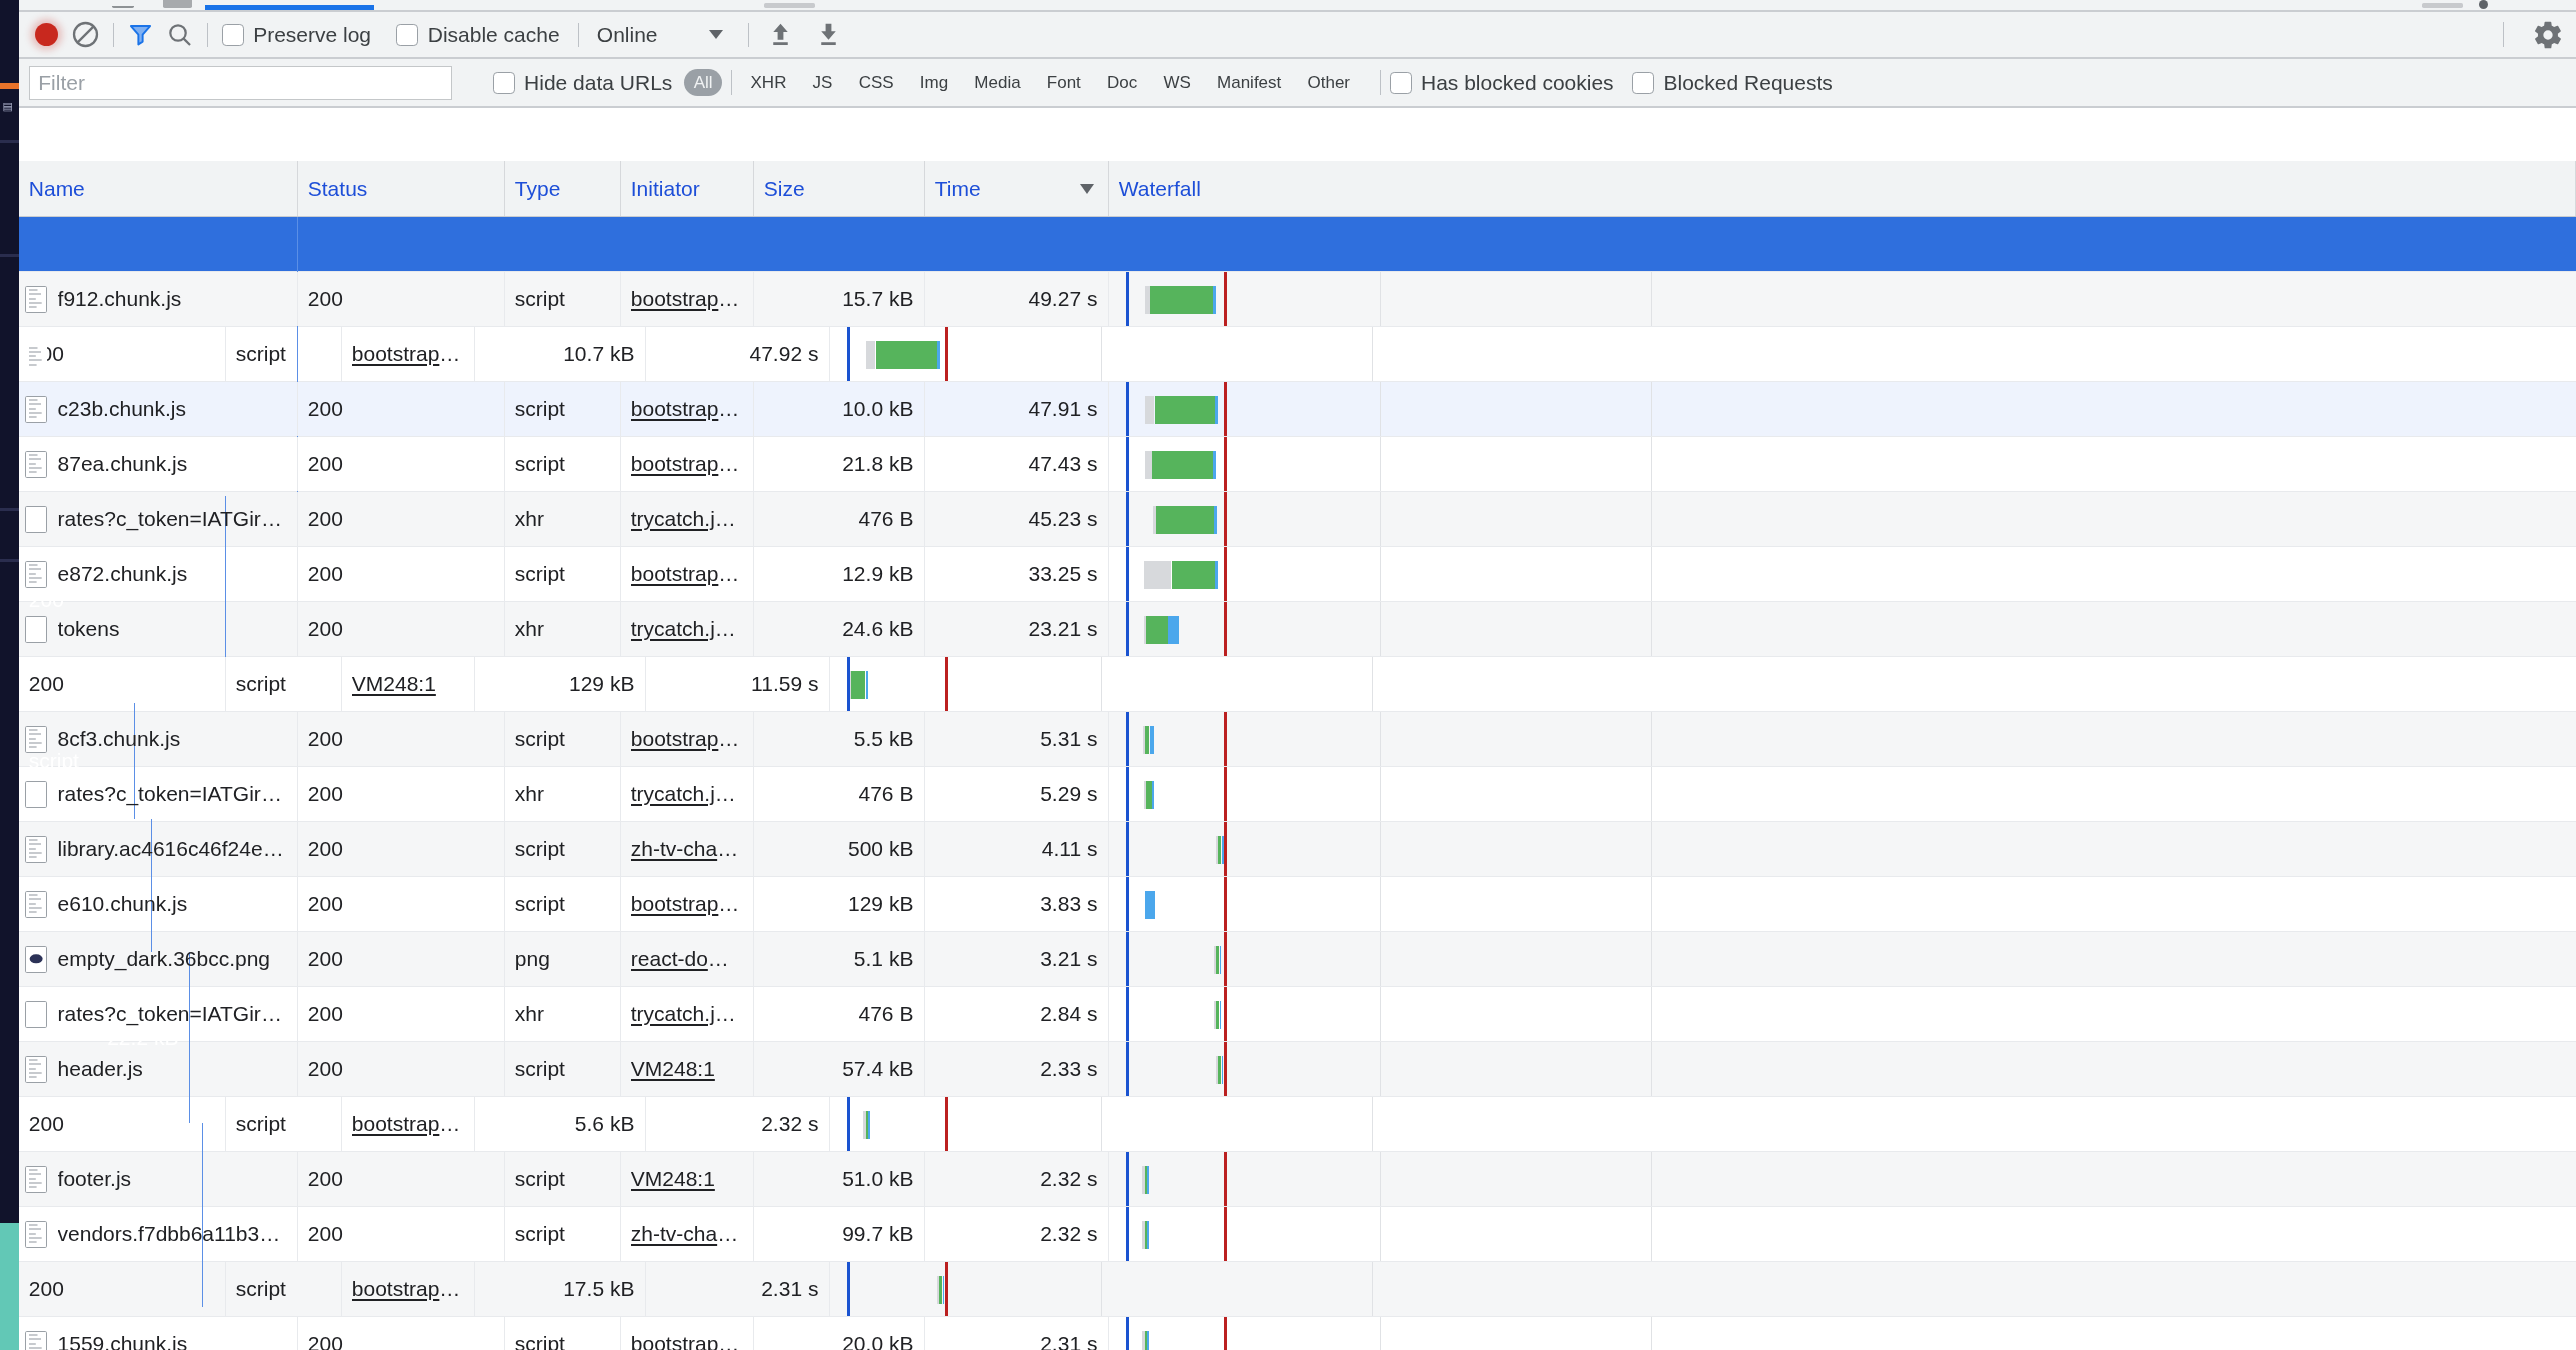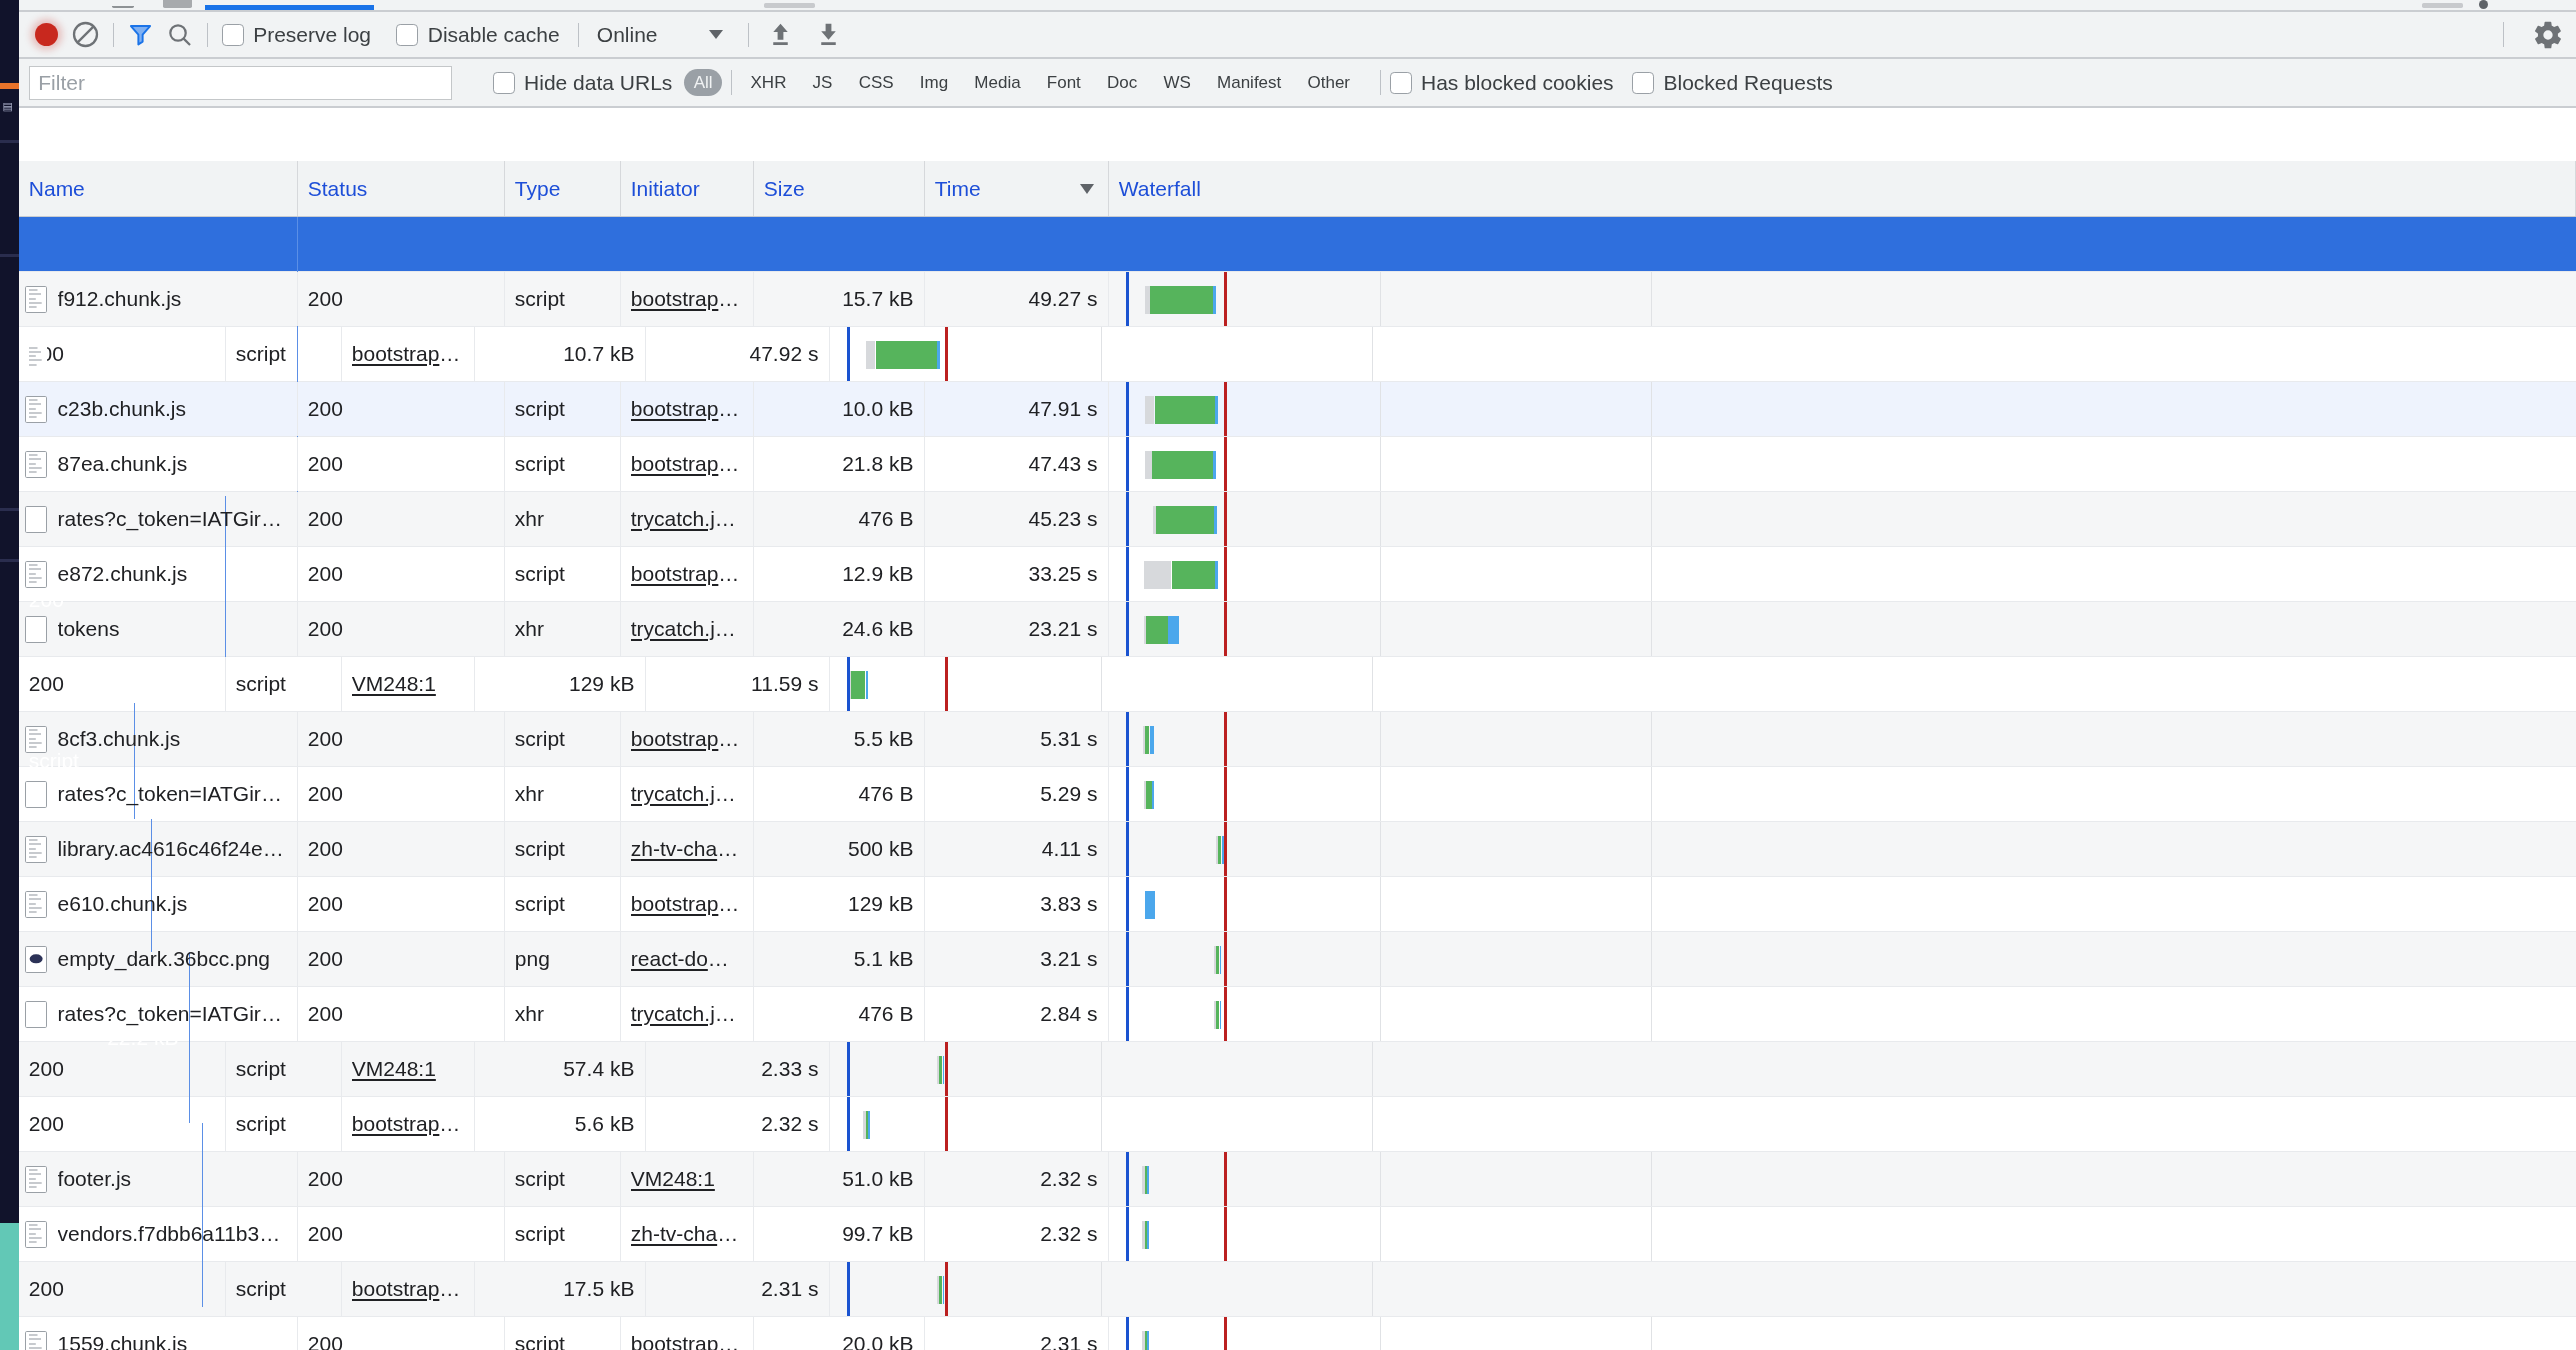--- a/index.html
+++ b/index.html
@@ -791,20 +791,26 @@
               <div class="wf-gridline" style="left: 542px;"></div>
               <div class="wf-bar wf-wait" style="left: 105px; width: 3.4px;"></div>
               <div class="wf-bar wf-dl" style="left: 107px; width: 3.4px;"></div>
               <div class="wf-bar wf-idle" style="left: 111px; width: 1.7px;"></div>
               <div class="wf-line-blue" style="left: 17px;"></div>
               <div class="wf-line-red" style="left: 115px;"></div>
             </div>
           </div>
         </div>
         <div class="row odd">
+          <div class="cell c-name">
+            <span class="ficon script">
+              <span class="paper"></span>
+            </span>
+            <span class="nm-text">header.js</span>
+          </div>
           <div class="cell c-status">200</div>
           <div class="cell c-type">script</div>
           <div class="cell c-initiator">
             <span class="link">VM248:1</span>
           </div>
           <div class="cell c-size">57.4 kB</div>
           <div class="cell c-time">2.33 s</div>
           <div class="cell c-wf">
             <div class="wf-canvas">
               <div class="wf-gridline" style="left: 271px;"></div>

